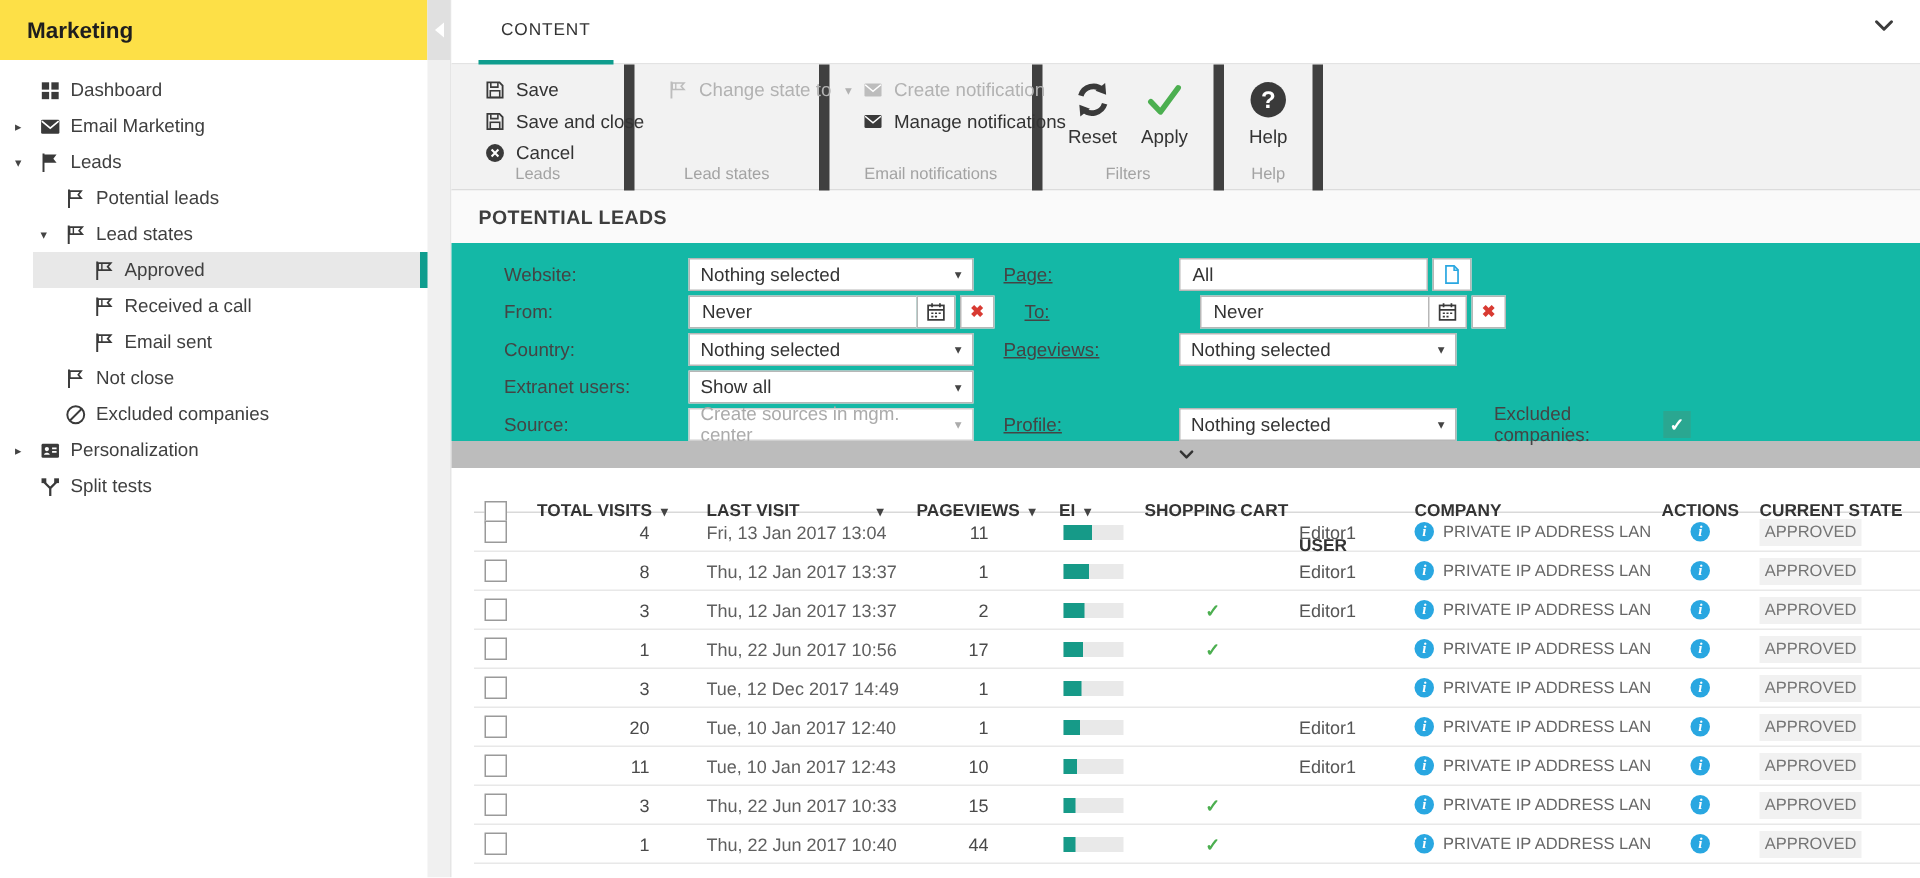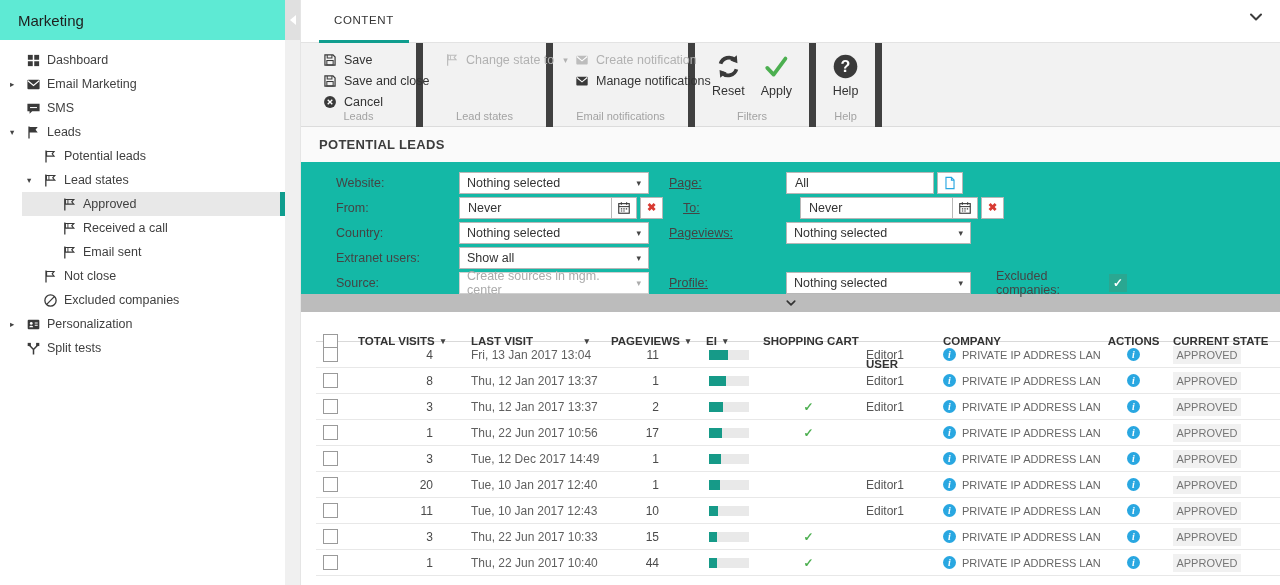--- a/index.html
+++ b/index.html
@@ -2,22 +2,22 @@
 <html style="--accent: #0f9d8e; --green: #4caf50; --red: #d83a32; --blue: #29a7e1; --ei: #169a88; --cbx: #2aa791;"><head>
 <meta charset="utf-8">
 <style>
   * { margin:0; padding:0; box-sizing:border-box; }
   html,body { width:1280px; height:585px; overflow:hidden; background:#fff;
     font-family:"Liberation Sans", sans-serif; }
   .app { width:1280px; height:585px; display:flex; }
 
   
   .sidebar { width:285px; height:585px; background:#fff; flex:none; }
-  .sb-header { height:40px; background:#5eead4; display:flex; align-items:center;
-    padding-left:18px; font-size:15px; font-weight:normal; color:#1e1e1e; }
+  .sb-header { height:40px; background:#fde047; display:flex; align-items:center;
+    padding-left:18px; font-size:15px; font-weight:bold; color:#1e1e1e; }
   .tree { padding-top:8px; }
   .tree-item { height:24px; display:flex; align-items:center; font-size:12.5px;
     color:#3f3f3f; cursor:pointer; position:relative; }
   .tree-item.lvl0 { padding-left:10px; }
   .tree-item.lvl1 { padding-left:27px; }
   .tree-item.lvl2 { padding-left:46px; }
   .tree-item.selected { background:linear-gradient(to right, transparent 22px, #e8e8e8 22px); }
   .tree-item.selected::after { content:""; position:absolute; right:0; top:0;
     width:5px; height:24px; background:var(--accent); }
   .expander { width:15px; font-size:8.5px; color:#444; text-align:left; flex:none; }
@@ -151,30 +151,20 @@
           <span class="expander">▸</span>
           <span class="tree-icon">
             <svg viewBox="0 0 16 16">
               <rect x="1.5" y="3" width="13" height="10" rx="1" fill="currentColor"></rect>
               <path d="M2 4l6 5 6-5" stroke="#fff" stroke-width="1.2" fill="none"></path>
             </svg>
           </span>
           <span>Email Marketing</span>
         </div>
         <div class="tree-item lvl0">
-          <span class="expander"></span>
-          <span class="tree-icon">
-            <svg viewBox="0 0 16 16">
-              <path d="M1.5 3h13v8H6.6L3.8 13.5V11H1.5z" fill="currentColor"></path>
-              <path d="M4.3 7h7.4" stroke="#fff" stroke-width="1.1"></path>
-            </svg>
-          </span>
-          <span>SMS</span>
-        </div>
-        <div class="tree-item lvl0">
           <span class="expander">▾</span>
           <span class="tree-icon">
             <svg viewBox="0 0 16 16">
               <path d="M3.2 1.5v13" stroke="currentColor" stroke-width="1.4"></path>
               <path d="M3.2 2.2h9.3l-2.3 2.9 2.3 2.9H3.2z" fill="currentColor"></path>
             </svg>
           </span>
           <span>Leads</span>
         </div>
         <div class="tree-item lvl1">
@@ -406,21 +396,21 @@
 
     <div class="filters" id="filters">
         <div class="f-row">
           <span class="f-label0">Website:</span>
           <div class="sel w190">
             <span>Nothing selected</span>
             <span class="sel-caret">▾</span>
           </div>
           <span class="f-label1">Page:</span>
           <div class="dategrp">
-            <div class="date-input" style="width: 148px; border-right: 1px solid rgb(183, 183, 183);">All</div>
+            <div class="date-input" style="width: 166px; border-right: 1px solid rgb(183, 183, 183);">All</div>
             <div class="icon-btn doc-btn">
               <span class="">
                 <svg viewBox="0 0 16 16">
                   <path d="M3.4 1.5h6.2l3 3v10H3.4z" fill="none" stroke="currentColor" stroke-width="1.3"></path>
                   <path d="M9.6 1.7v3h3" fill="none" stroke="currentColor" stroke-width="1.2"></path>
                 </svg>
               </span>
             </div>
           </div>
         </div>

